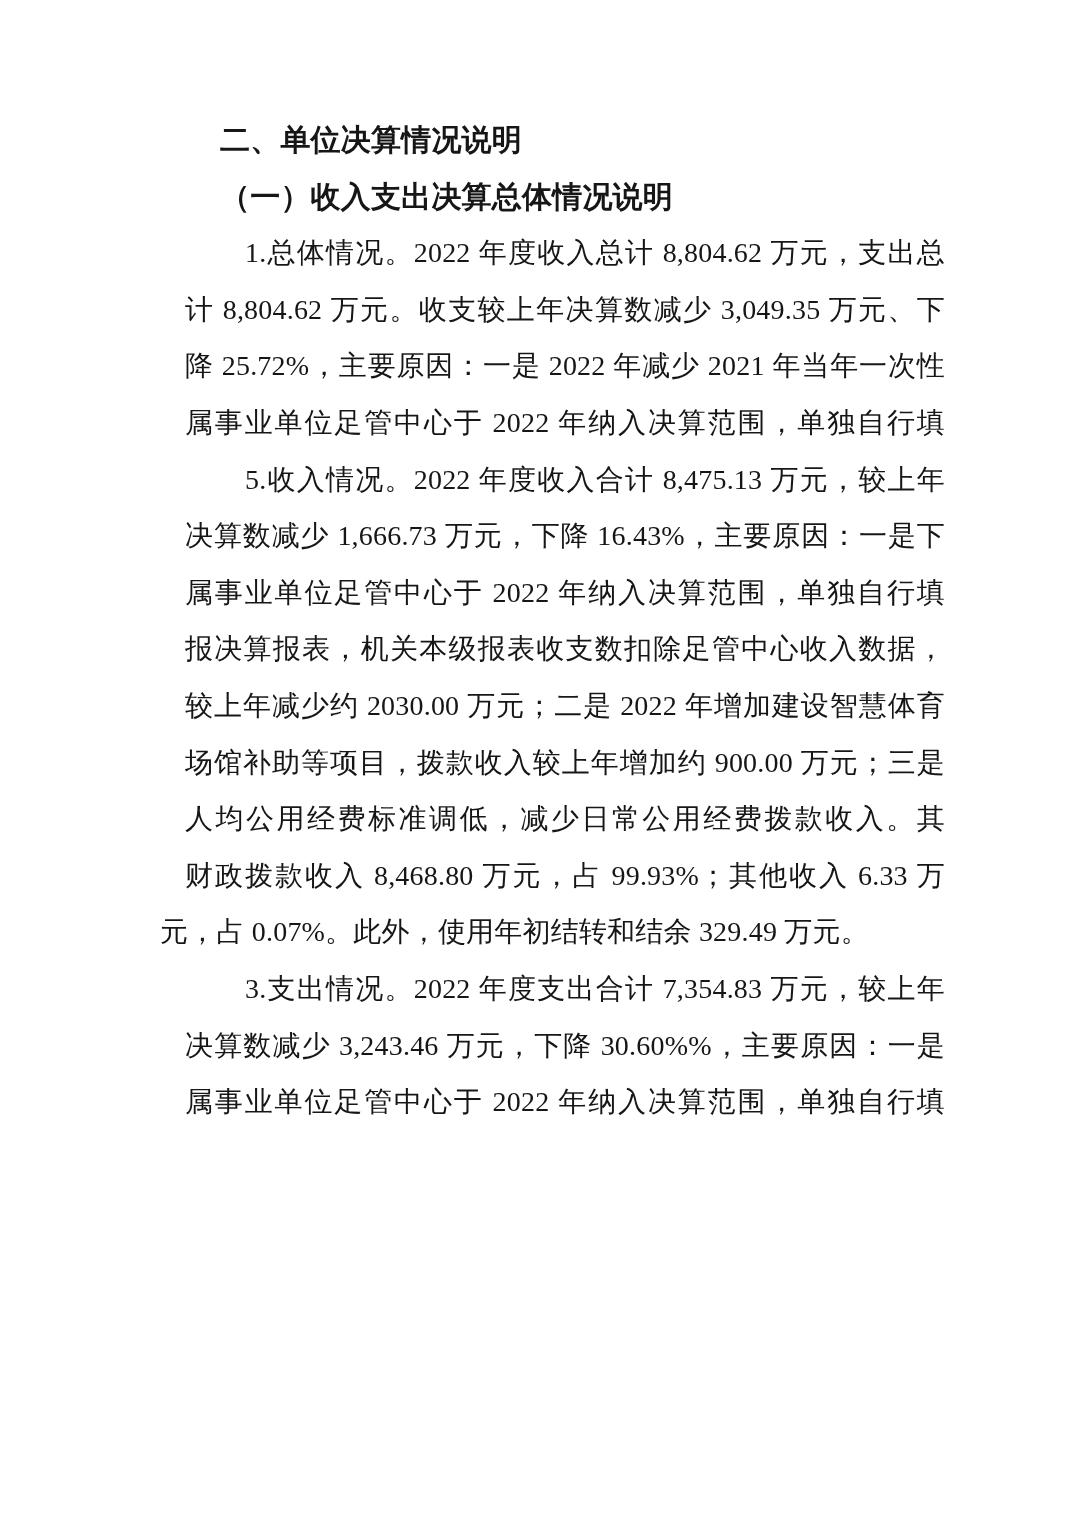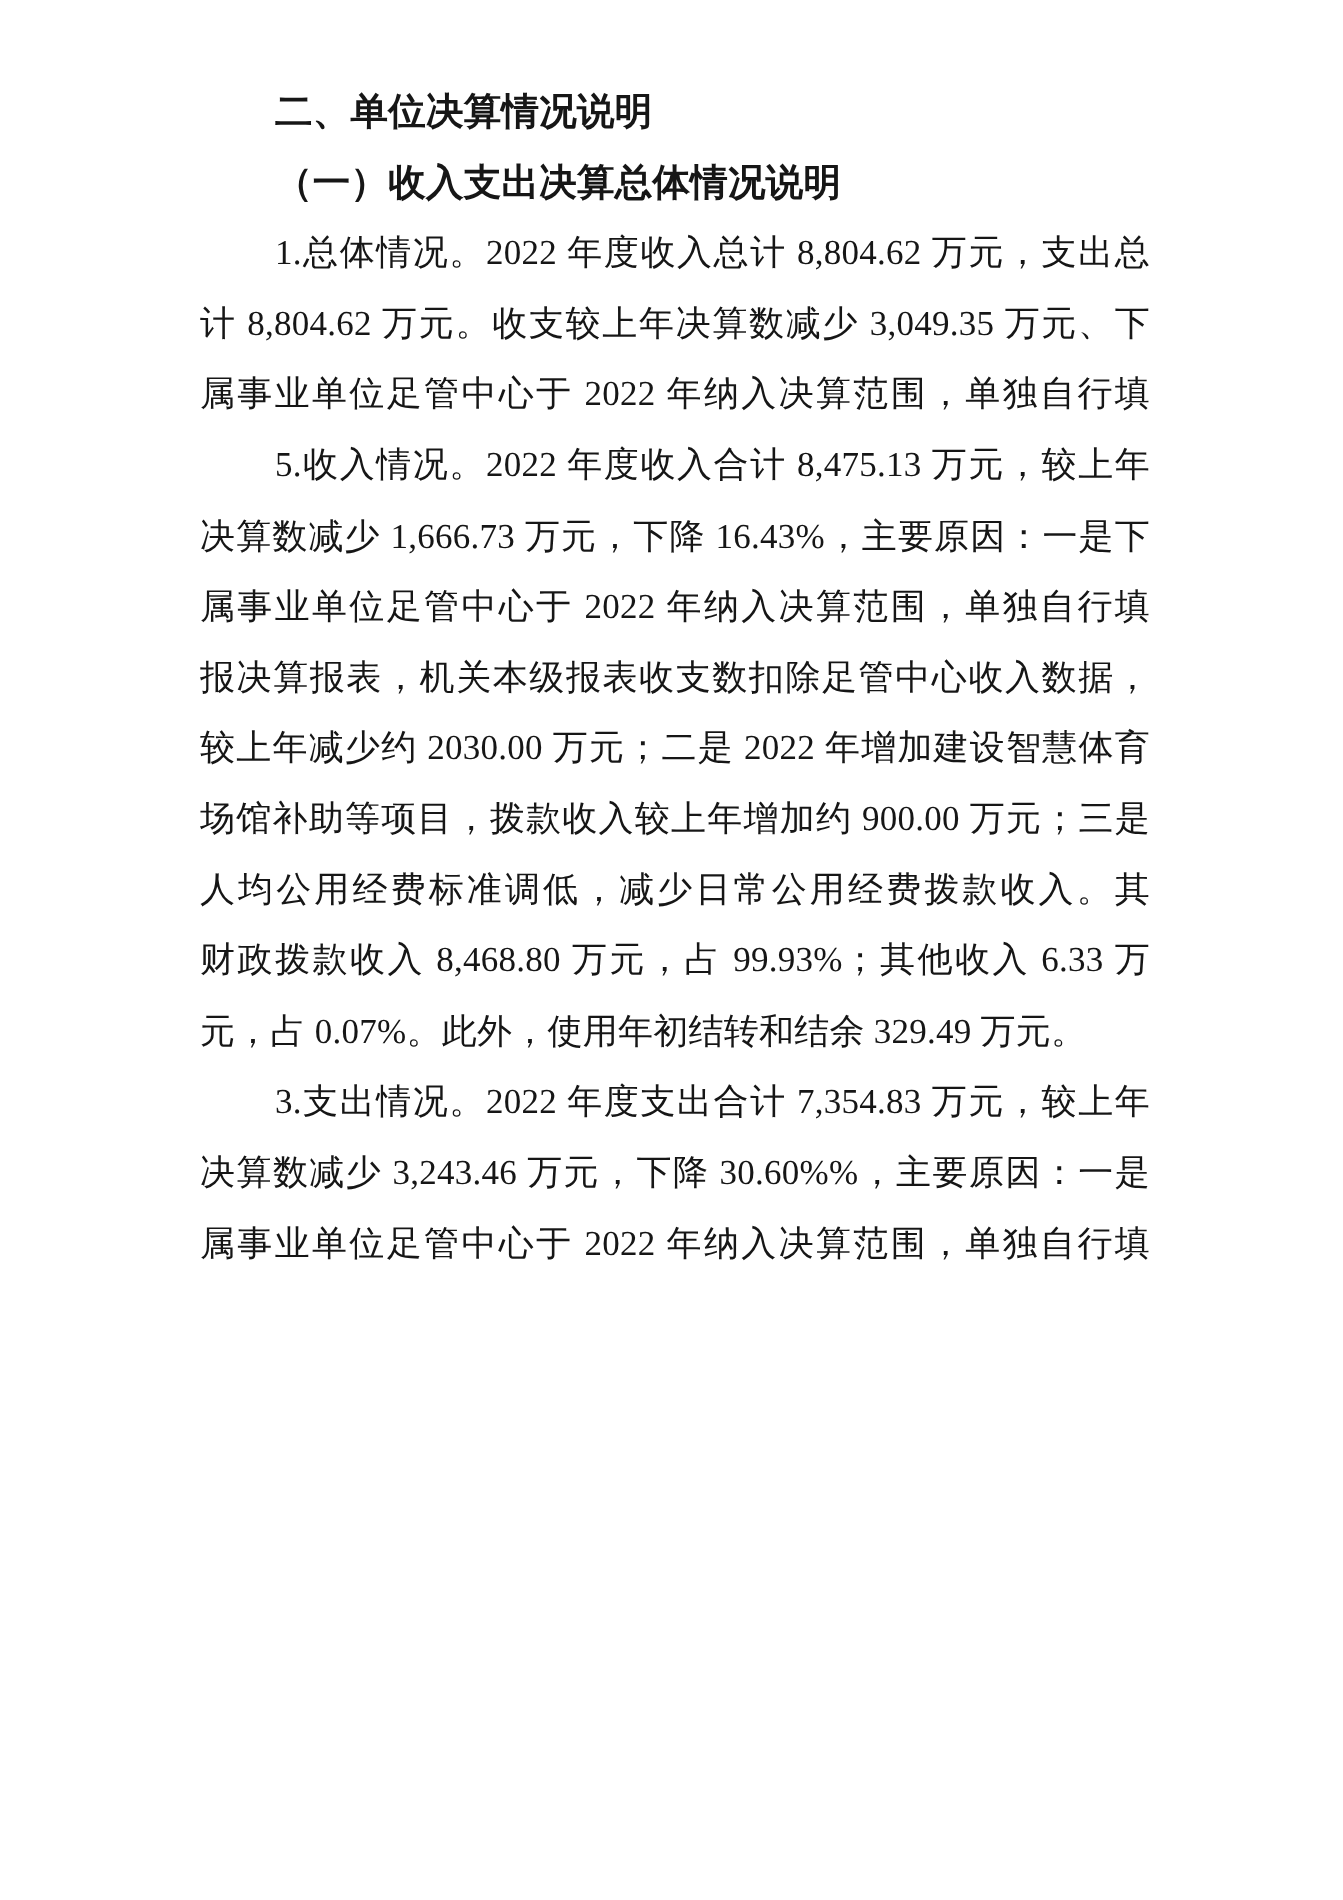--- a/index.html
+++ b/index.html
@@ -16,40 +16,41 @@
     position: relative;
   }
   .page {
     position: absolute;
     left: 0;
     top: 0;
     width: 1074px;
     height: 1520px;
     background: #ffffff;
     box-sizing: border-box;
-    padding: 62px 154px 0 160px;
+    padding: 112px 154px 0 160px;
   }
   .lines {
     width: 760px;
   }
   .line {
     width: 760px;
     height: 56.6px;
     line-height: 56.6px;
     font-size: 28px;
     text-align: justify;
     text-align-last: left;
     text-justify: inter-character;
     overflow: hidden;
     white-space: normal;
     letter-spacing: 0.2px;
     font-family: Liberation Serif, serif;
   }
   .line.justify {
     text-align-last: justify;
+    margin-left: 25px;
   }
   .line.indent {
     text-indent: 60px;
   }
   .line.line-h1 {
     font-family: "Liberation Sans", "DejaVu Sans", sans-serif;
     font-weight: 700;
     font-size: 30px;
     text-align: left;
     text-align-last: left;
@@ -64,20 +65,21 @@
 </head>
 <body>
 
 <div class="page">
   <div class="lines">
 
   <div class="line line-h1 indent">二、单位决算情况说明</div>
       <div class="line line-h2 indent">（一）收入支出决算总体情况说明</div>
       <div class="line line-body indent justify">1.总体情况。2022 年度收入总计 8,804.62 万元，支出总</div>
       <div class="line line-body justify">计 8,804.62 万元。收支较上年决算数减少 3,049.35 万元、下</div>
+      <div class="line line-body justify">降 25.72%，主要原因：一是 2022 年减少 2021 年当年一次性</div>
       <div class="line line-body justify">属事业单位足管中心于 2022 年纳入决算范围，单独自行填</div>
       <div class="line line-body indent justify">5.收入情况。2022 年度收入合计 8,475.13 万元，较上年</div>
       <div class="line line-body justify">决算数减少 1,666.73 万元，下降 16.43%，主要原因：一是下</div>
       <div class="line line-body justify">属事业单位足管中心于 2022 年纳入决算范围，单独自行填</div>
       <div class="line line-body justify">报决算报表，机关本级报表收支数扣除足管中心收入数据，</div>
       <div class="line line-body justify">较上年减少约 2030.00 万元；二是 2022 年增加建设智慧体育</div>
       <div class="line line-body justify">场馆补助等项目，拨款收入较上年增加约 900.00 万元；三是</div>
       <div class="line line-body justify">人均公用经费标准调低，减少日常公用经费拨款收入。其中：</div>
       <div class="line line-body justify">财政拨款收入 8,468.80 万元，占 99.93%；其他收入 6.33 万</div>
       <div class="line line-body">元，占 0.07%。此外，使用年初结转和结余 329.49 万元。</div>

